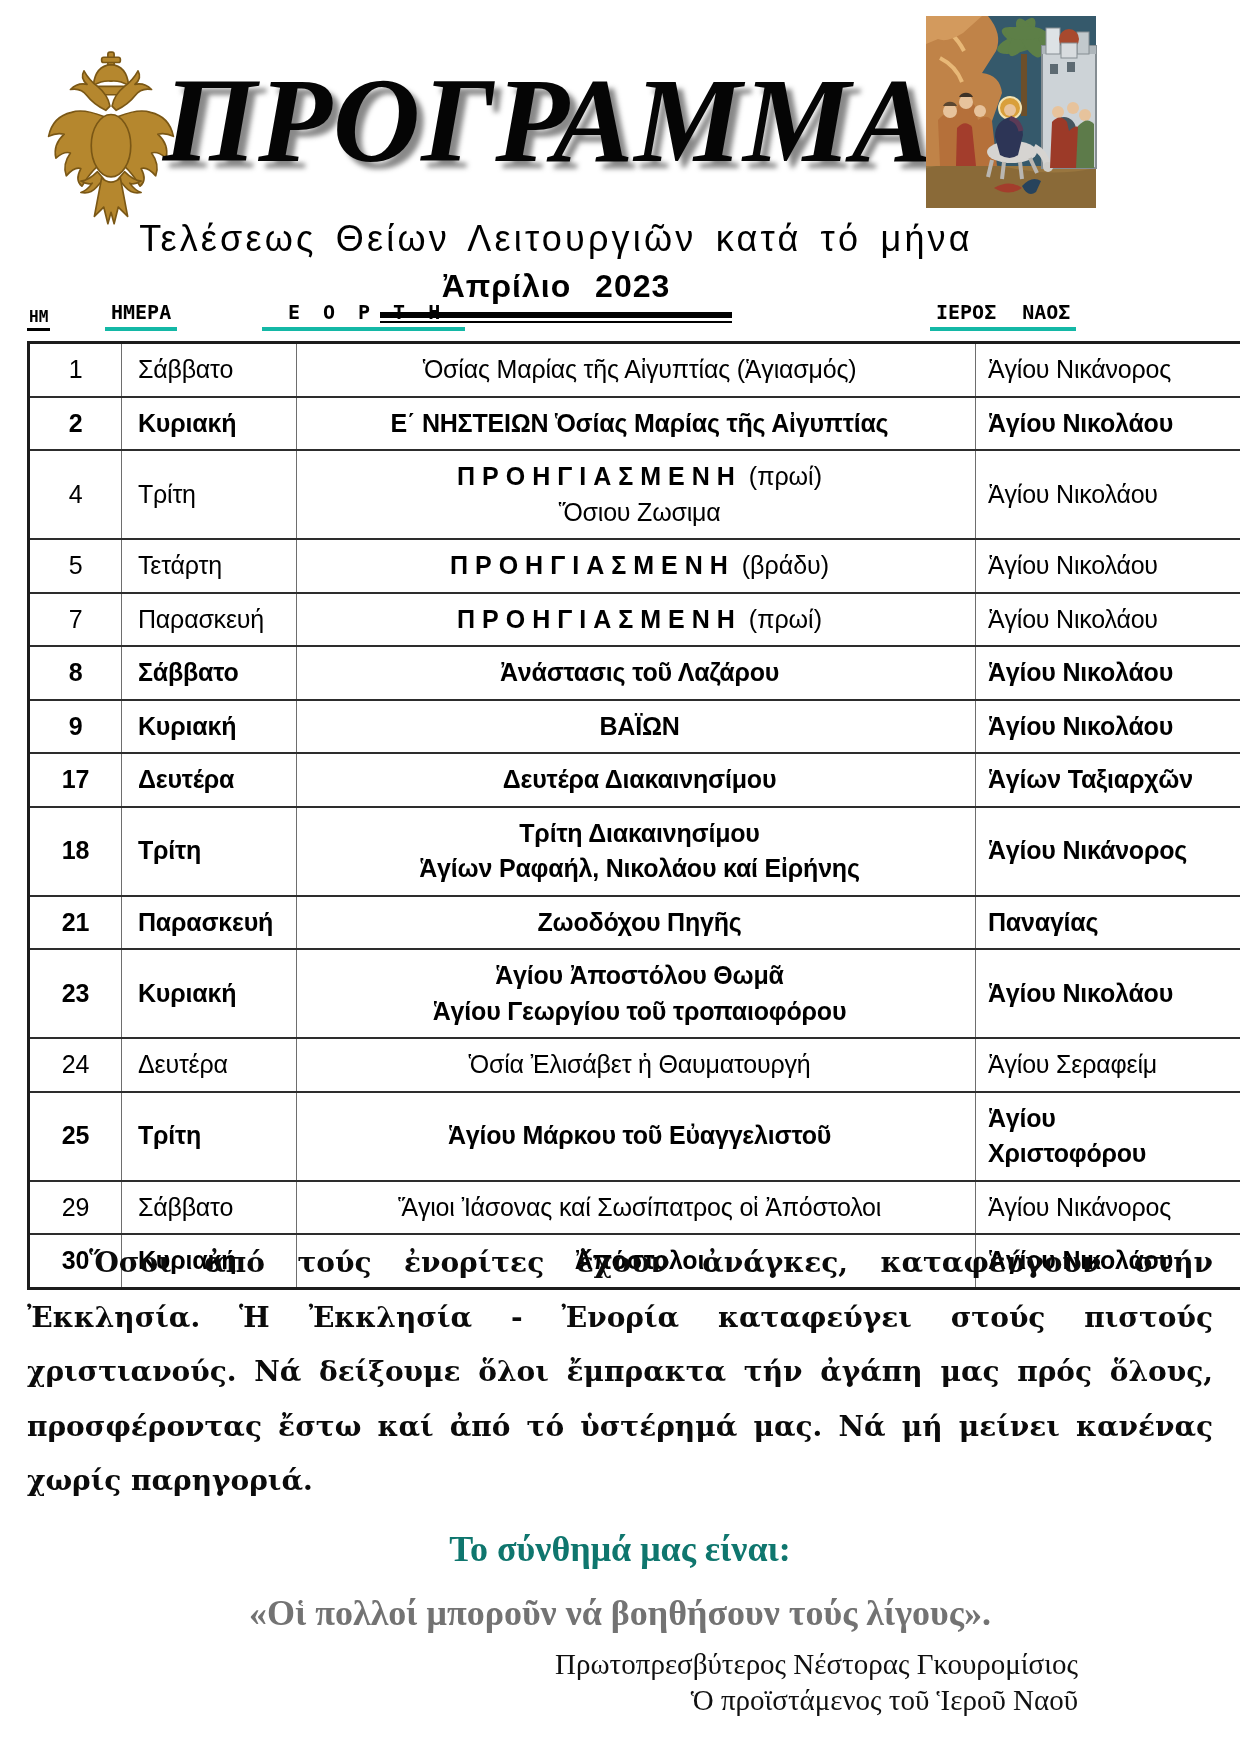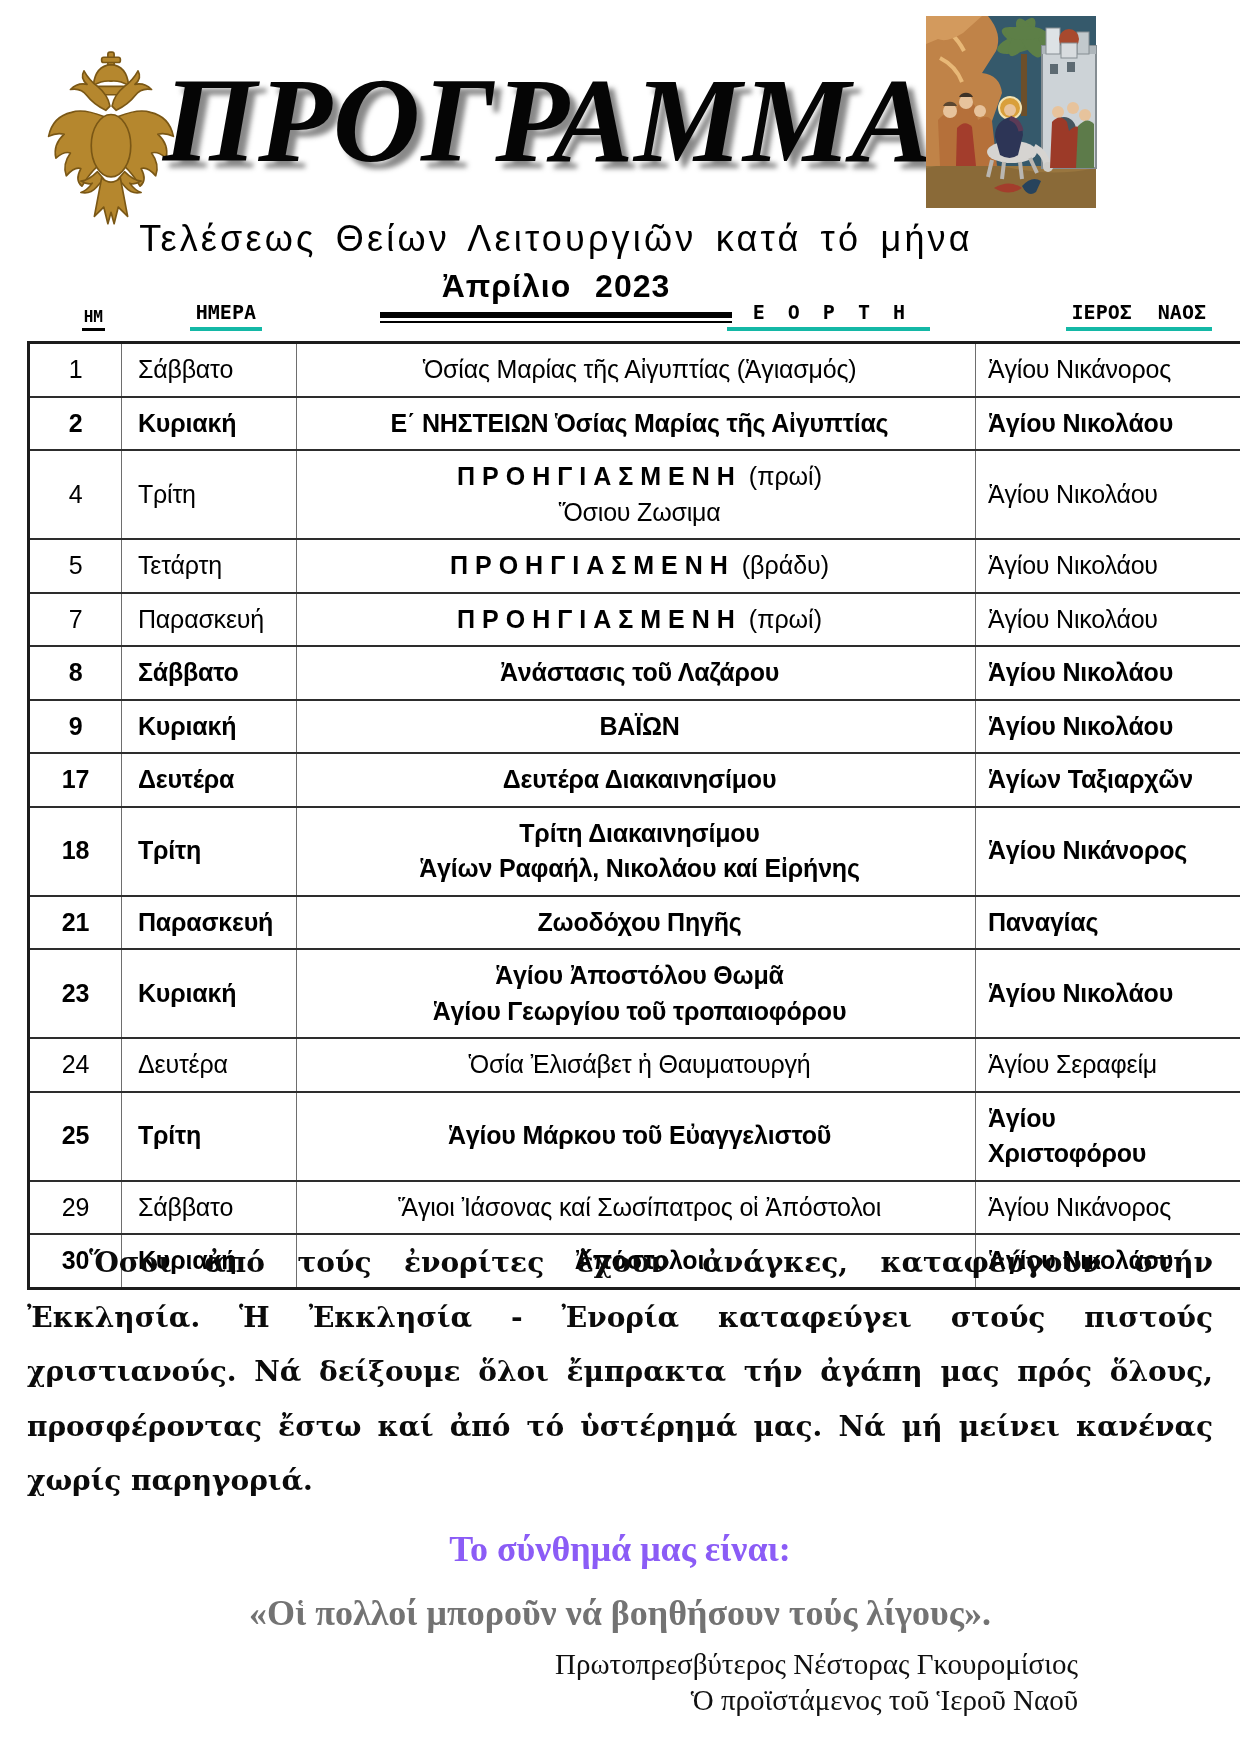--- a/index.html
+++ b/index.html
@@ -22,21 +22,21 @@
 
   .subtitle-block{position:absolute; top:218px; left:0; width:1112px; text-align:center;}
   .subtitle-line1{font-weight:400; font-size:36px; letter-spacing:3.2px; word-spacing:6px;}
   .subtitle-line2{font-weight:700; font-size:32px; letter-spacing:1px; word-spacing:14px; margin-top:8px;}
   .double-rule{width:352px; margin:7px auto 0 auto; height:3px;
     border-top:6px solid #000; border-bottom:2.5px solid #000;}
 
   
   .col-headers{position:absolute; top:300px; left:27px; width:1185px; display:flex; align-items:flex-end;
     font-family:"DejaVu Sans Mono", monospace; font-weight:700;}
-  .col-headers .col{display:flex; justify-content:flex-end;}
+  .col-headers .col{display:flex; justify-content:flex-start;}
   .ch-num{width:78px;}
   .ch-day{width:157px;}
   .ch-feast{width:668px;}
   .ch-church{width:282px;}
   .ch-label{display:inline-block; border-bottom:4px solid #14b8a6; padding:0 6px 3px 6px; font-size:20px;}
   .ch-label-small{display:inline-block; border-bottom:3px solid #000; padding:0 2px 2px 2px; font-size:16px;}
   .ch-feast .ch-label{letter-spacing:1.15em; padding-left:26px; padding-right:2px;}
   .ch-church .ch-label{word-spacing:14px;}
 
   
@@ -341,21 +341,21 @@
             <div>Ἁγίου Νικολάου</div>
           </td>
         </tr>
       </tbody>
   </table>
 
   <div class="body-text">
       <p>Ὅσοι ἀπό τούς ἐνορίτες ἔχουν ἀνάγκες, καταφεύγουν στήν Ἐκκλησία. Ἡ Ἐκκλησία - Ἐνορία καταφεύγει στούς πιστούς χριστιανούς. Νά δείξουμε ὅλοι ἔμπρακτα τήν ἀγάπη μας πρός ὅλους, προσφέροντας ἔστω καί ἀπό τό ὑστέρημά μας. Νά μή μείνει κανένας χωρίς παρηγοριά.</p>
     </div>
 
-  <div class="slogan-intro" style="color: #8b5cf6;">Το σύνθημά μας είναι:</div>
+  <div class="slogan-intro" style="color: #0f766e;">Το σύνθημά μας είναι:</div>
   <div class="slogan-quote" style="color: #737373;">«Οἱ πολλοί μποροῦν νά βοηθήσουν τούς λίγους».</div>
 
   <div class="signature">
     <div>Πρωτοπρεσβύτερος Νέστορας Γκουρομίσιος</div>
     <div>Ὁ προϊστάμενος τοῦ  Ἱεροῦ Ναοῦ</div>
   </div>
 
 </div>
 
 </body></html>

